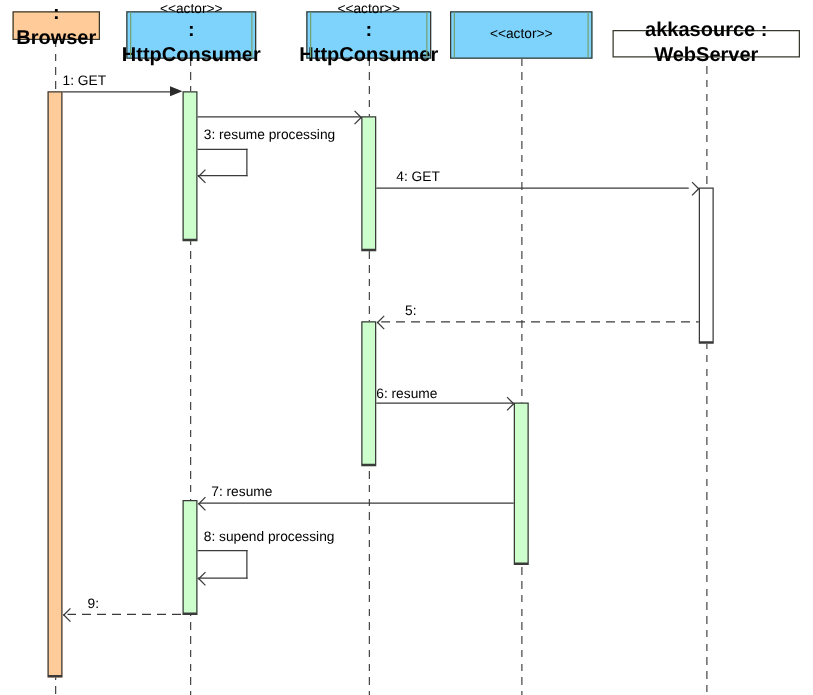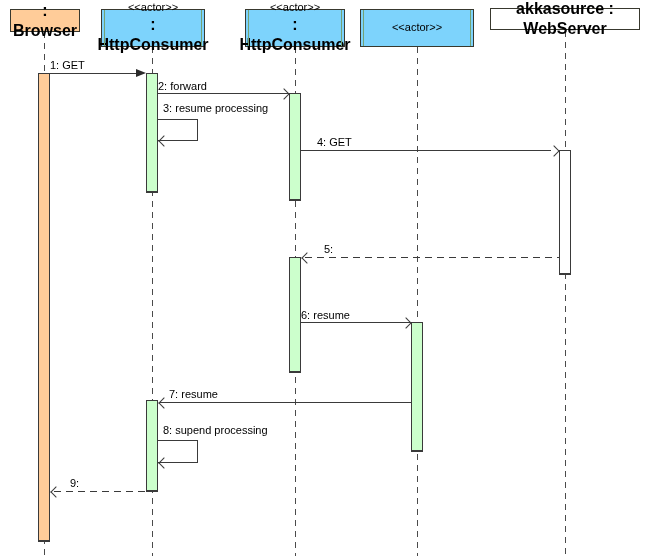--- a/index.html
+++ b/index.html
@@ -77,39 +77,38 @@
     <span class="stereo">&lt;&lt;actor&gt;&gt;</span>
     <span class="name">: HttpConsumer</span>
   </div>
 
   <div class="head head-actor" style="left:360px;top:9px;width:114px;height:38px">
     <i class="inner-l"></i>
     <i class="inner-r"></i>
     <span class="stereo">&lt;&lt;actor&gt;&gt;</span>
   </div>
 
-  <div class="head head-plain" style="left:490px;top:8px;width:150px;height:22px">
+  <div class="head head-plain" style="left:490px;top:24px;width:150px;height:22px">
     <span class="name">akkasource : WebServer</span>
   </div>
 
   <div class="bar bar-orange" style="left:38px;top:73px;height:469px"></div>
   <div class="bar bar-green" style="left:146px;top:73px;height:120px"></div>
   <div class="bar bar-green" style="left:146px;top:400px;height:92px"></div>
   <div class="bar bar-green" style="left:289px;top:93px;height:108px"></div>
   <div class="bar bar-green" style="left:289px;top:257px;height:116px"></div>
   <div class="bar bar-green" style="left:411px;top:322px;height:130px"></div>
   <div class="bar bar-white" style="left:559px;top:150px;height:125px"></div>
 
   <div class="mline" style="left:50px;top:73px;width:88px"></div>
   <div class="tri-r" style="left:136px;top:69px"></div>
   <div class="mlabel tc" style="left:50px;top:59px;width:96px">1: GET</div>
 
   <div class="mline" style="left:158px;top:93px;width:131px"></div>
   <div class="chev chev-r" style="left:280px;top:90px"></div>
-  <div class="mlabel tc" style="left:158px;top:80px;width:131px">2: forward</div>
 
   <div class="loop" style="left:158px;top:119px;width:40px;height:22px"></div>
   <div class="chev chev-l" style="left:160px;top:137px"></div>
   <div class="mlabel" style="left:163px;top:102px">3: resume processing</div>
 
   <div class="mline" style="left:301px;top:150px;width:250px"></div>
   <div class="chev chev-r" style="left:550px;top:147px"></div>
   <div class="mlabel" style="left:317px;top:136px">4: GET</div>
 
   <div class="mdash" style="left:305px;top:257px;width:254px"></div>

